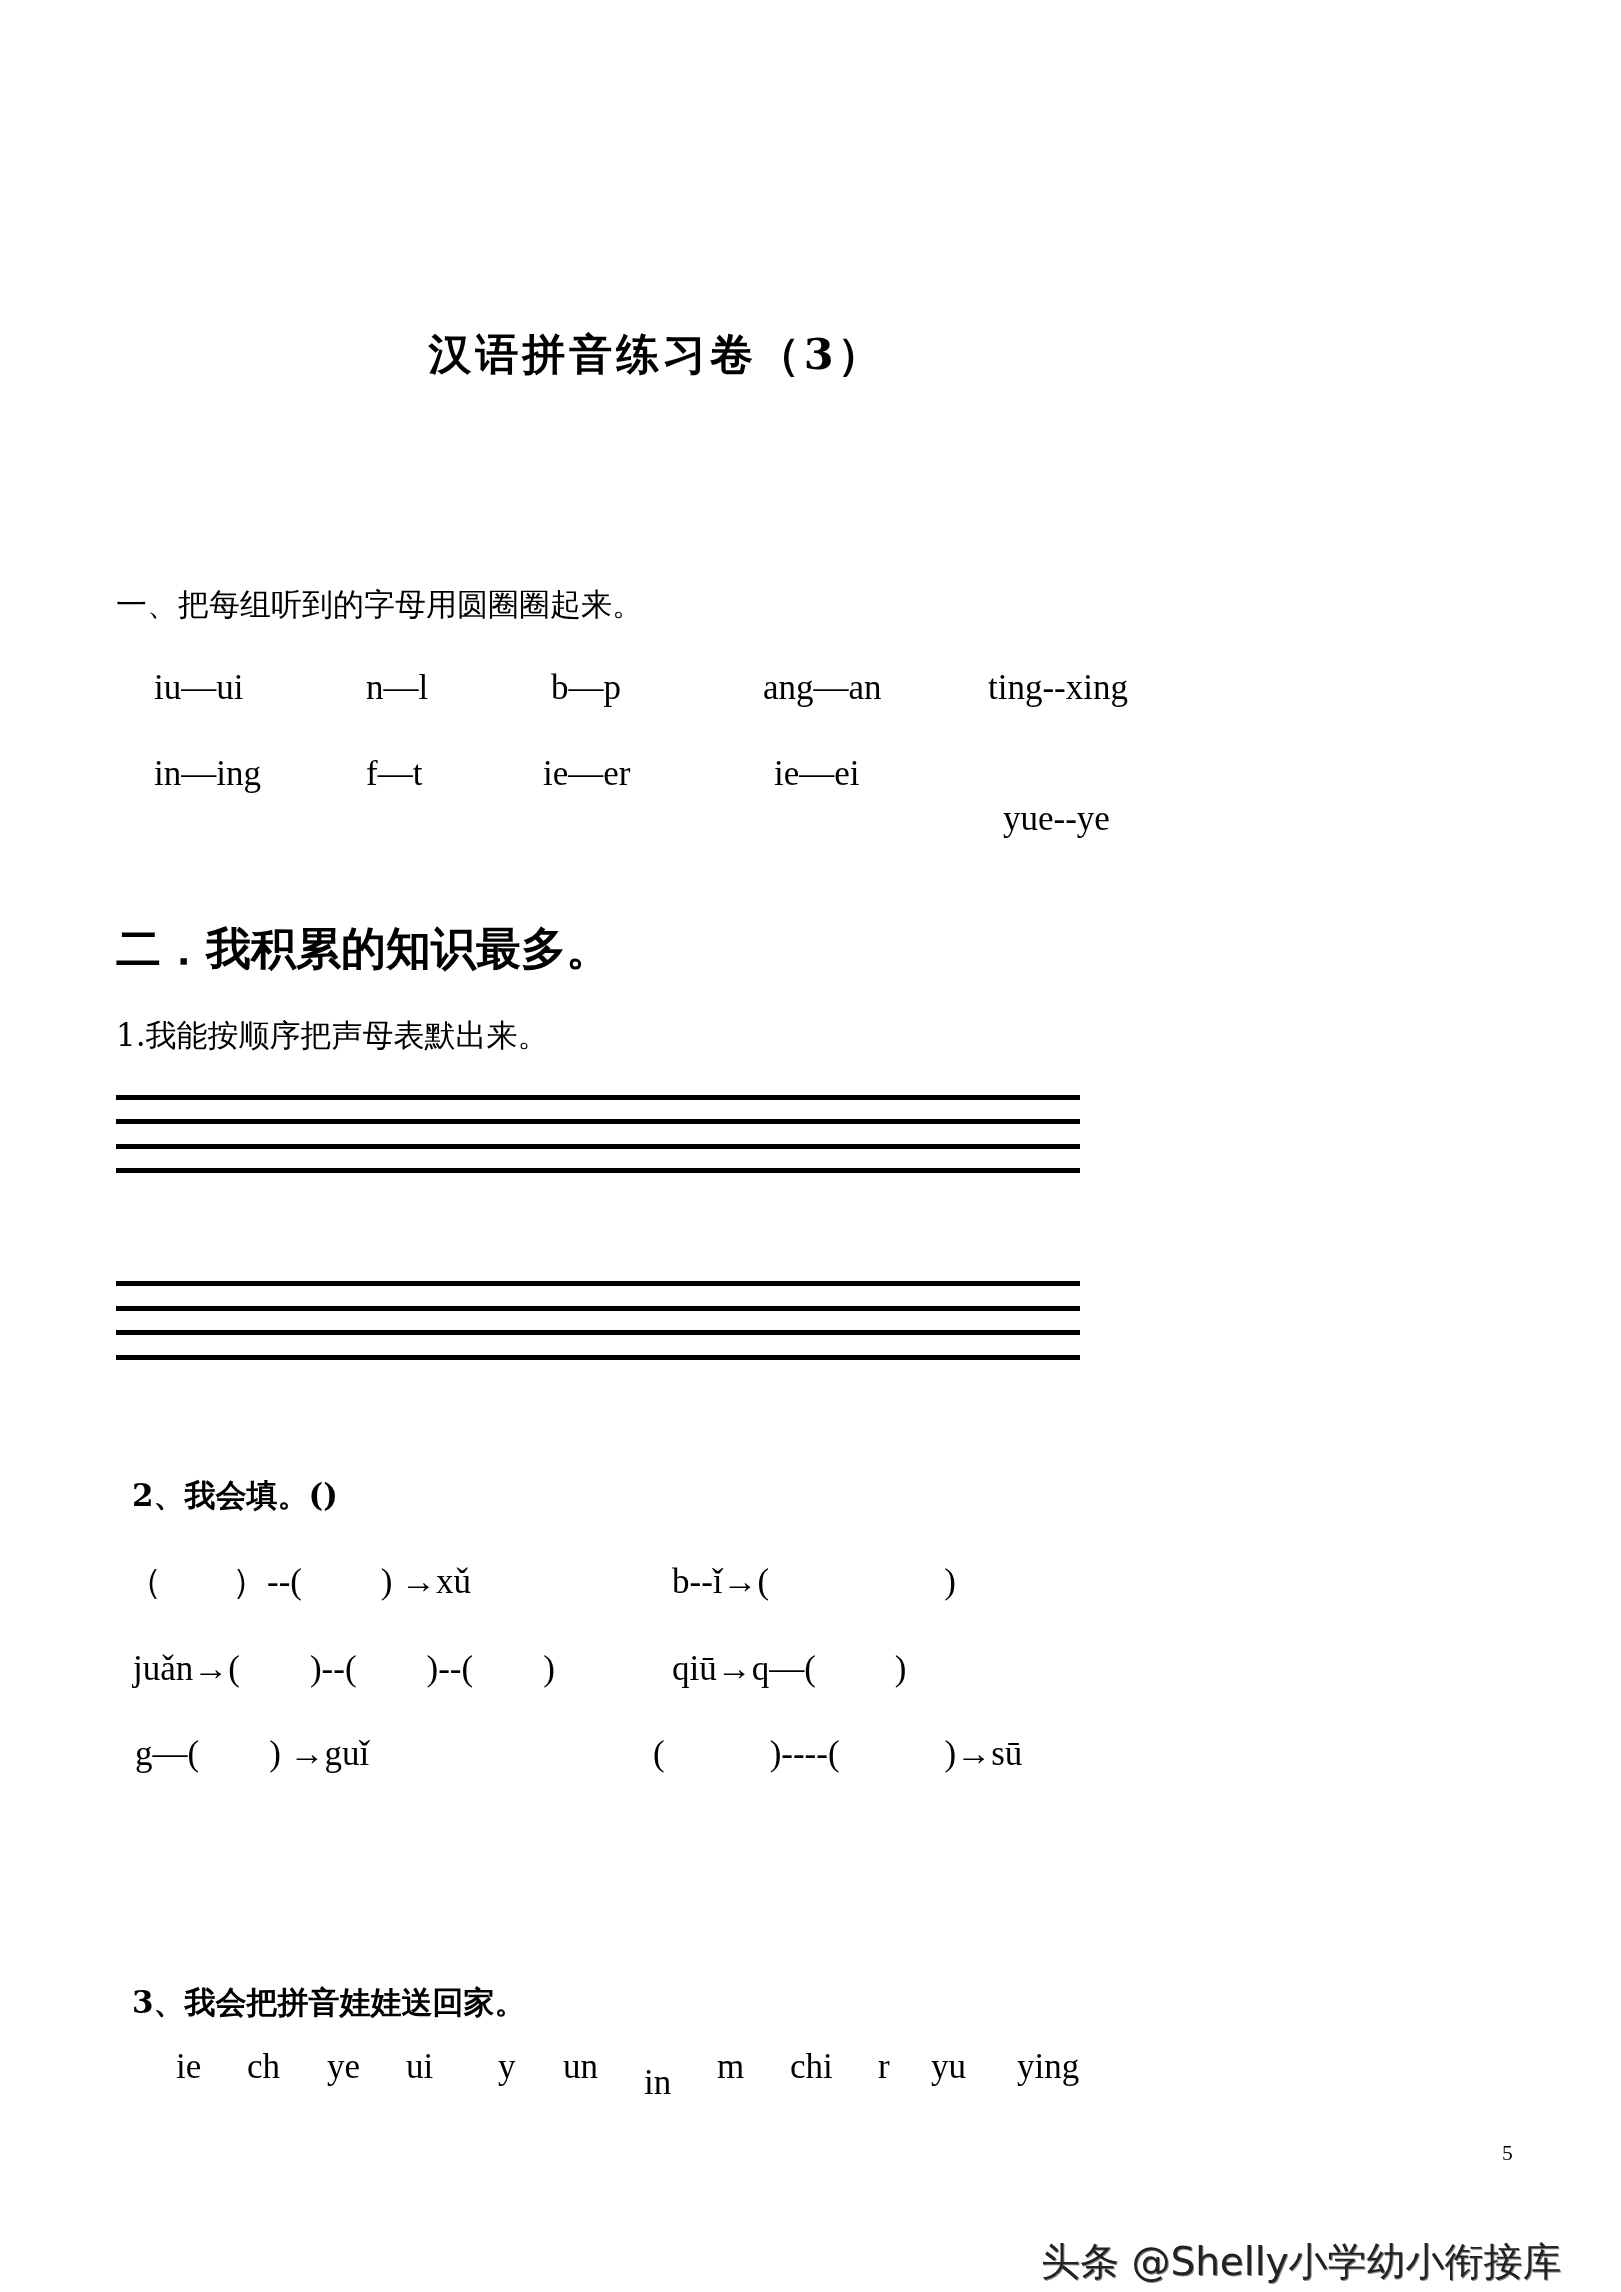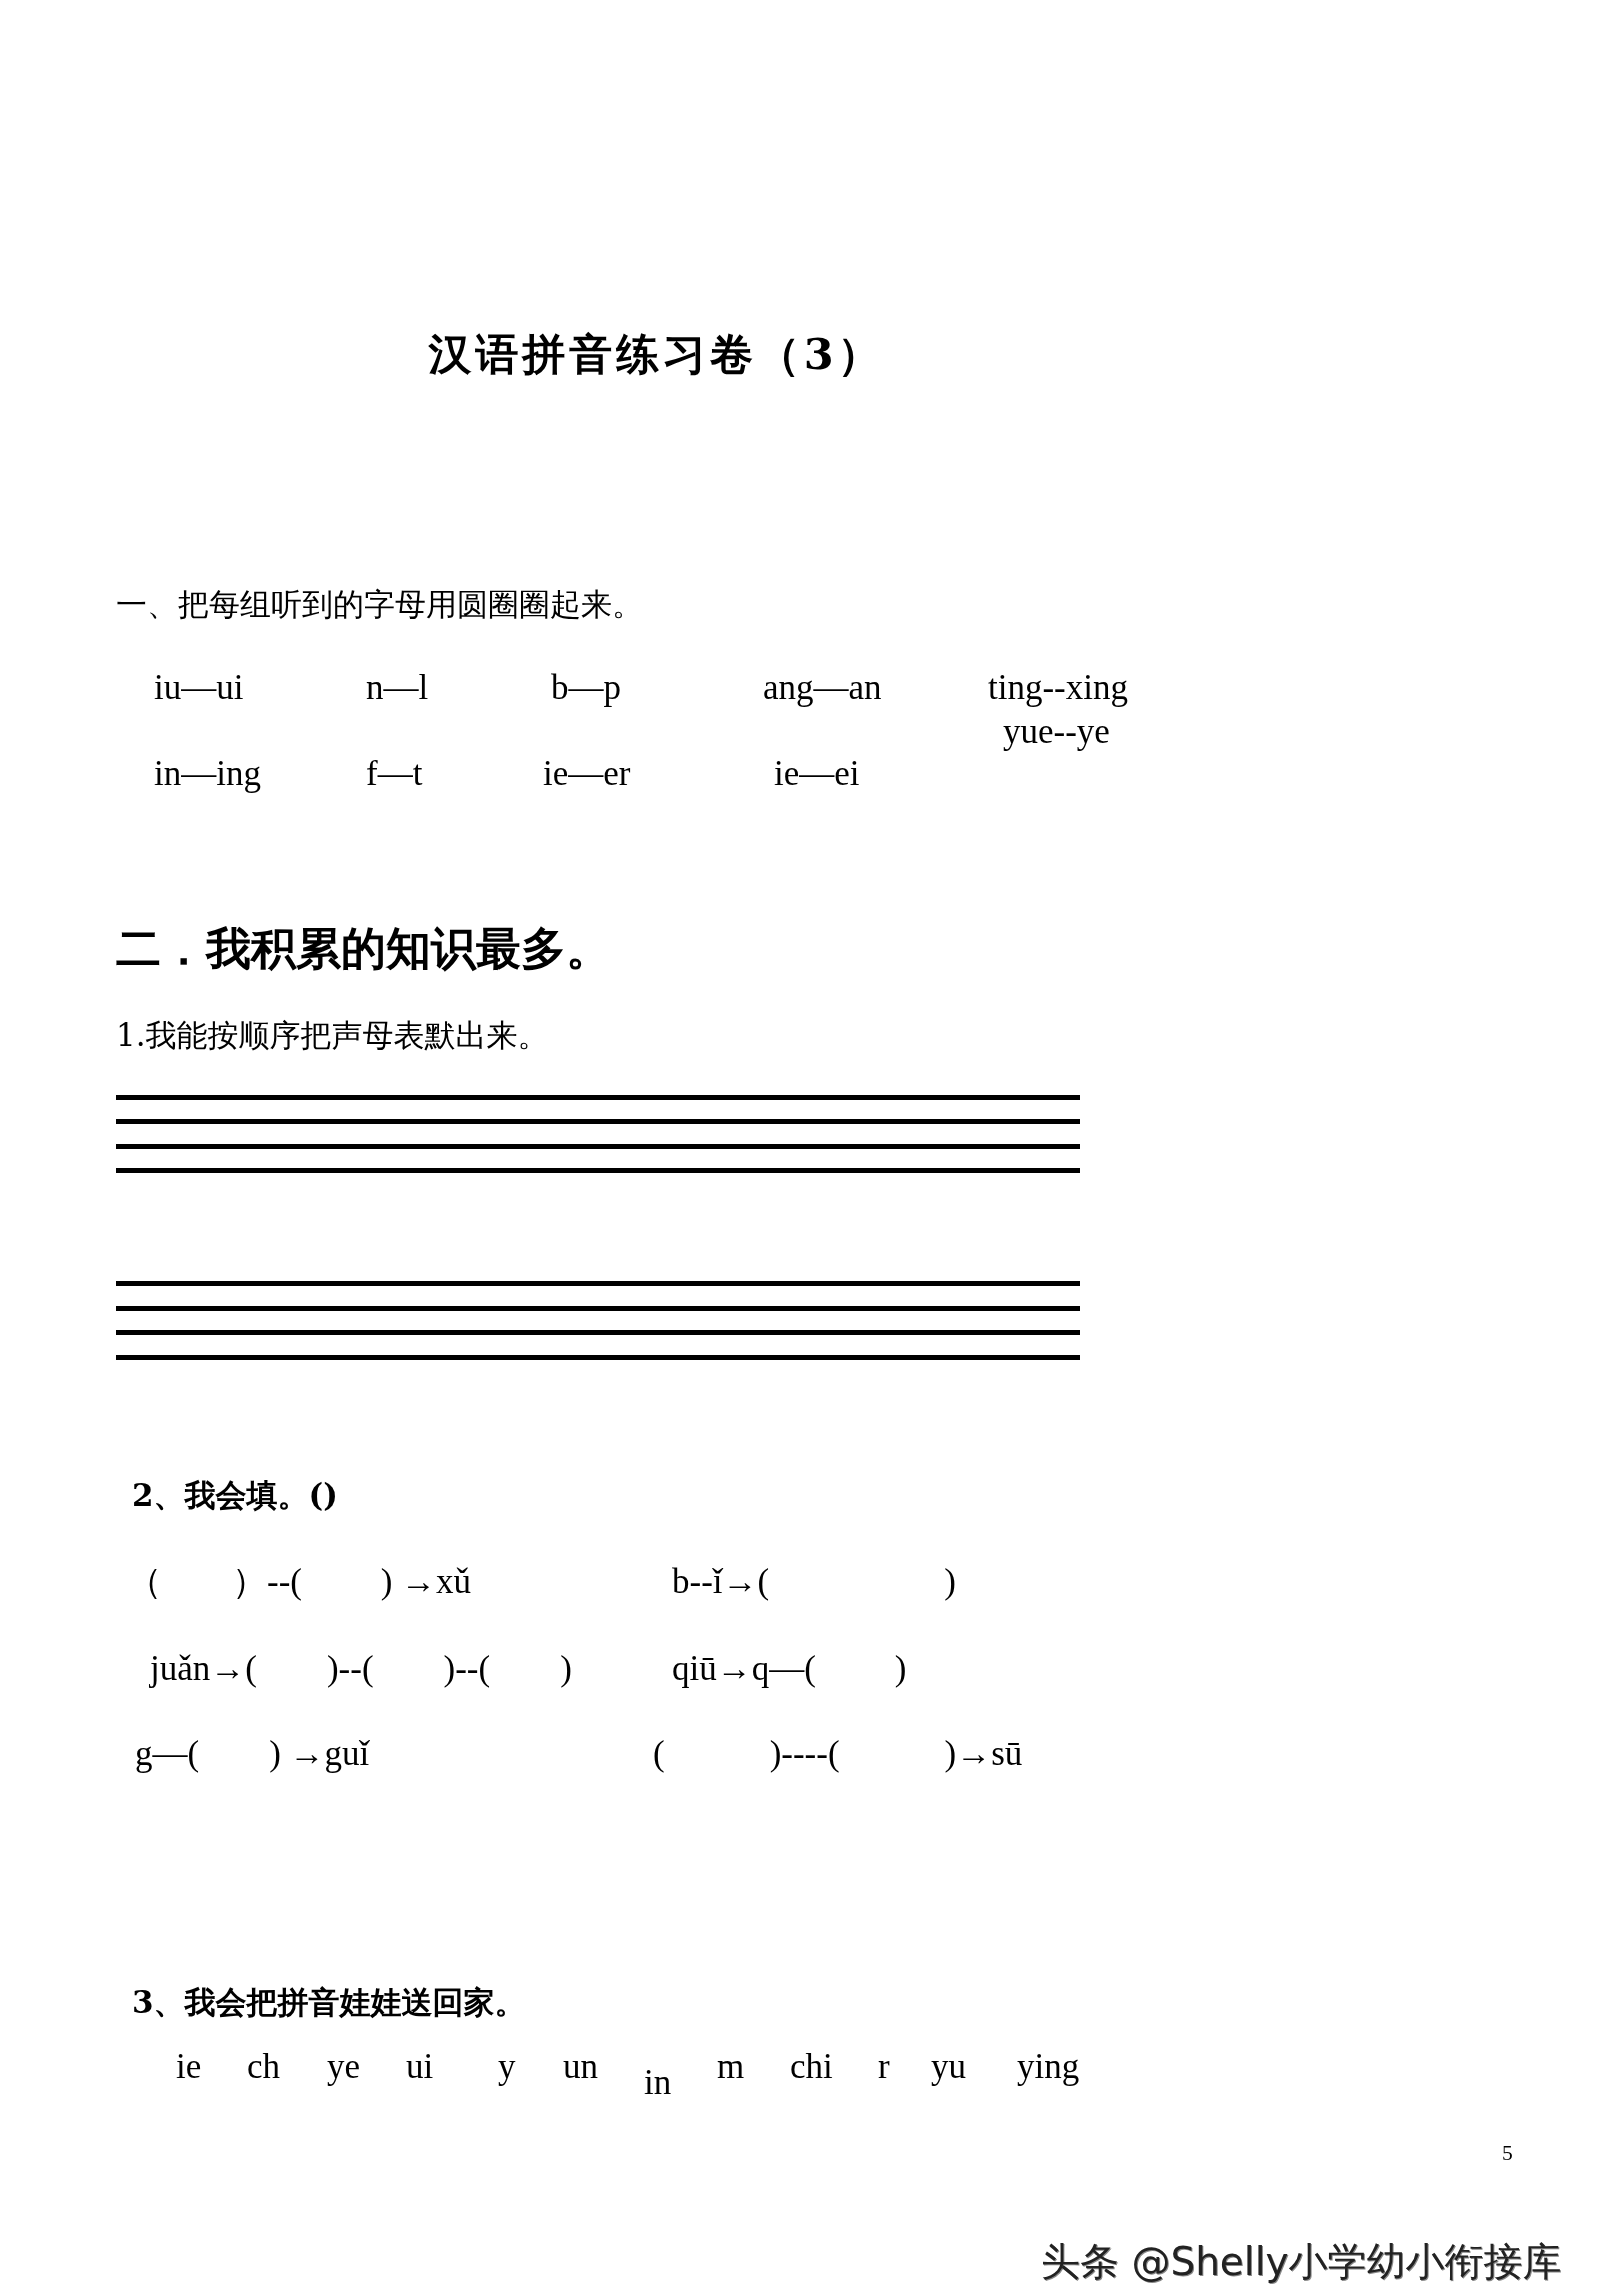--- a/index.html
+++ b/index.html
@@ -30,21 +30,21 @@
   <div class="abs serif py" style="left:366px; top:668px;">n—l</div>
   <div class="abs serif py" style="left:551px; top:668px;">b—p</div>
   <div class="abs serif py" style="left:763px; top:668px;">ang—an</div>
   <div class="abs serif py" style="left:988px; top:668px;">ting--xing</div>
 </div>
 <div>
   <div class="abs serif py" style="left:154px; top:754px;">in—ing</div>
   <div class="abs serif py" style="left:366px; top:754px;">f—t</div>
   <div class="abs serif py" style="left:543px; top:754px;">ie—er</div>
   <div class="abs serif py" style="left:774px; top:754px;">ie—ei</div>
-  <div class="abs serif py" style="left:1003px; top:712px;">yue--ye</div>
+  <div class="abs serif py" style="left:1003px; top:799px;">yue--ye</div>
 </div>
 
 <div class="abs cn h2" style="left:116px; top:919px;">二．我积累的知识最多。</div>
 <div class="abs cn q" style="left:116px; top:1015px;">1.我能按顺序把声母表默出来。</div>
 
 <div>
   <div class="rule" style="top:1095px;"></div>
   <div class="rule" style="top:1119px;"></div>
   <div class="rule" style="top:1144px;"></div>
   <div class="rule" style="top:1168px;"></div>
@@ -53,21 +53,21 @@
   <div class="rule" style="top:1281px;"></div>
   <div class="rule" style="top:1306px;"></div>
   <div class="rule" style="top:1330px;"></div>
   <div class="rule" style="top:1355px;"></div>
 </div>
 
 <div class="abs cn qb" style="left:116px; top:1475px;">2、我会填。()</div>
 
 <div class="abs serif py" style="left:127px; top:1558px;">（　　）--(　　 ) →xǔ</div>
 <div class="abs serif py" style="left:672px; top:1558px;">b--ǐ→(　　　　　)</div>
-<div class="abs serif py" style="left:150px; top:1645px;">juǎn→(　　)--(　　)--(　　)</div>
+<div class="abs serif py" style="left:133px; top:1645px;">juǎn→(　　)--(　　)--(　　)</div>
 <div class="abs serif py" style="left:672px; top:1645px;">qiū→q—(　　 )</div>
 <div class="abs serif py" style="left:135px; top:1730px;">g—(　　) →guǐ</div>
 <div class="abs serif py" style="left:653px; top:1730px;">(　　　)----(　　　)→sū</div>
 
 <div class="abs cn qb" style="left:116px; top:1982px;">3、我会把拼音娃娃送回家。</div>
 
 <div>
   <div class="abs serif py" style="left:176px; top:2047px;">ie</div>
   <div class="abs serif py" style="left:247px; top:2047px;">ch</div>
   <div class="abs serif py" style="left:327px; top:2047px;">ye</div>

